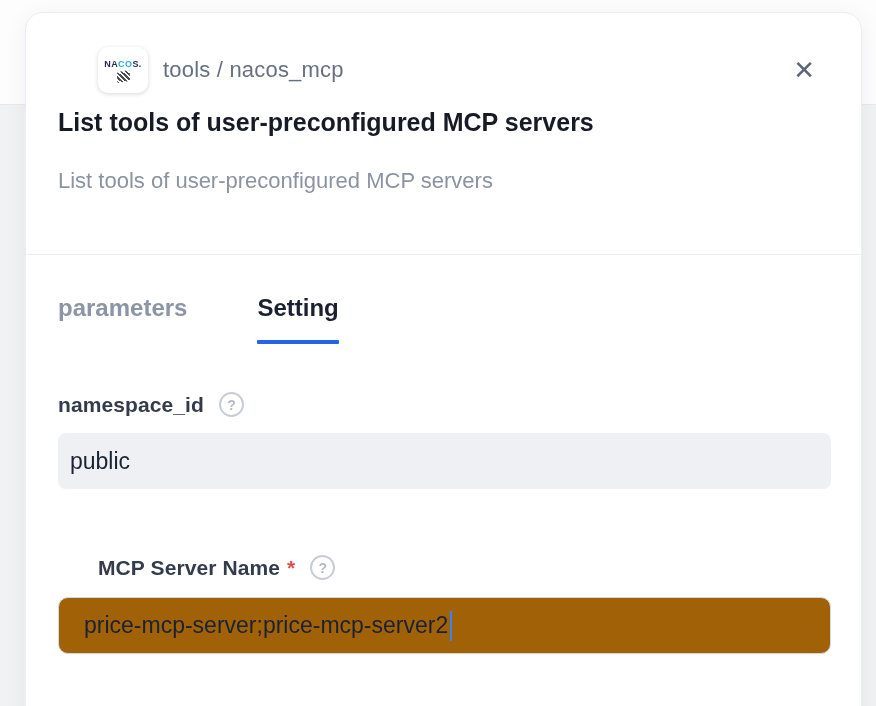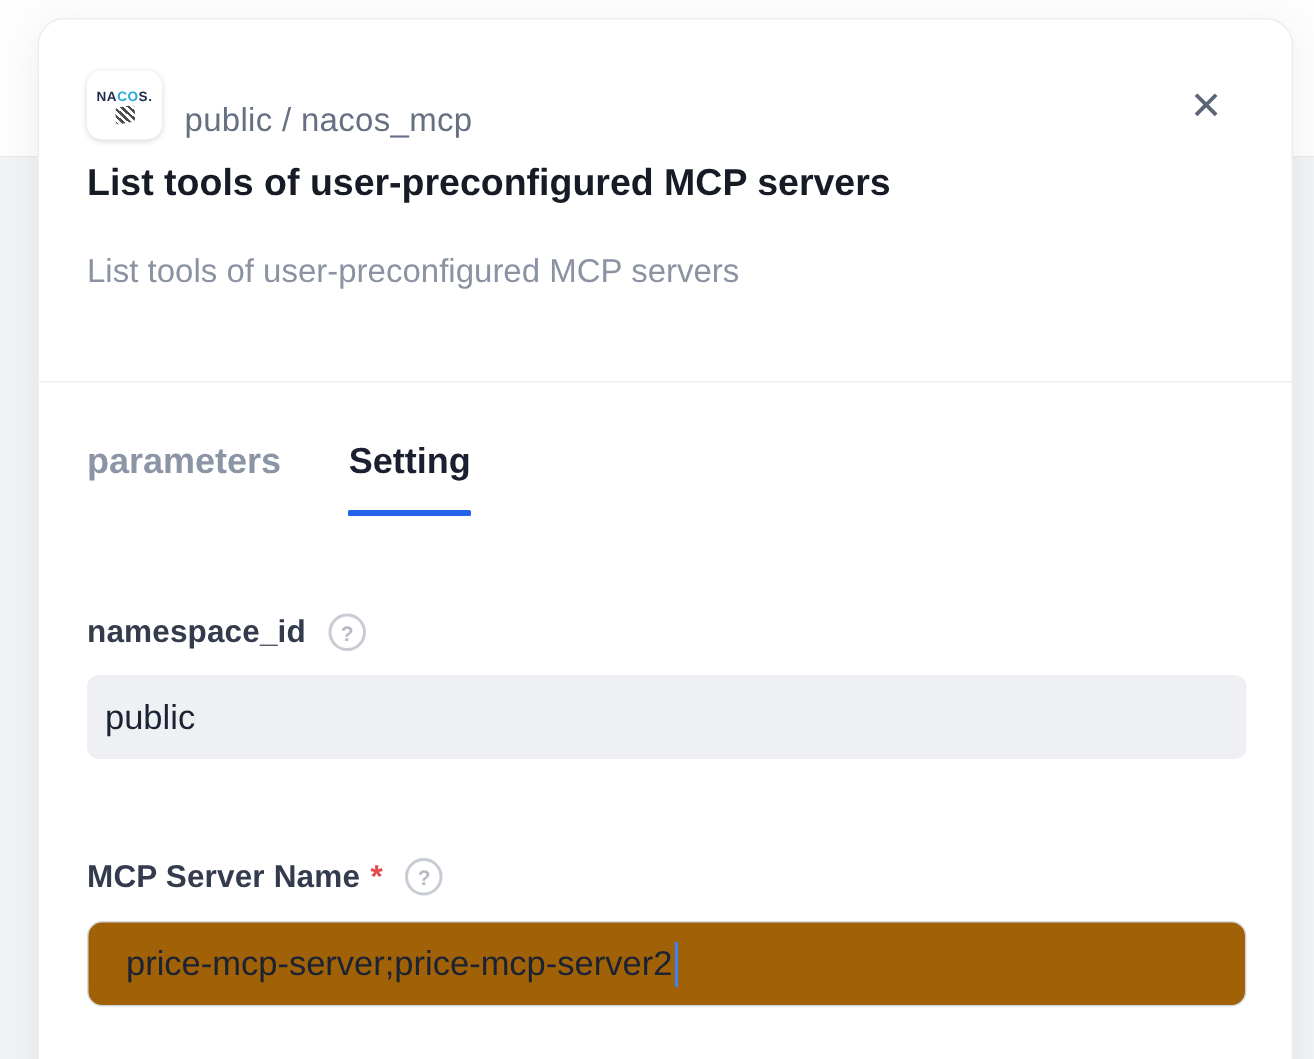--- a/index.html
+++ b/index.html
@@ -19,22 +19,22 @@
   .modal {
     position: absolute; left: 25px; top: 12px; width: 837px; height: 760px;
     background: #ffffff;
     border: 1px solid #ebedf0;
     border-radius: 18px 18px 0 0;
     box-shadow: 0 4px 24px rgba(20, 30, 50, 0.06);
     padding: 0 32px;
   }
   
   .modal-header {
-    display: flex; align-items: flex-end; gap: 15px;
-    margin-top: 34px; position: relative; height: 46px;
+    display: flex; align-items: center; gap: 15px;
+    margin-top: 34px; position: relative; height: 46px; margin-left: 40px;
   }
   .logo-box {
     width: 50px; height: 46px; background: #fff; border-radius: 10px;
     box-shadow: 0 1px 4px rgba(20,30,50,0.18);
     display: flex; flex-direction: column; align-items: center; justify-content: center;
     gap: 2px; flex: 0 0 auto;
   }
   .logo-word { font-size: 9px; font-weight: 700; letter-spacing: 0.4px; line-height: 10px; }
   .logo-word .p1, .logo-word .p3 { color: #1d2a4d; }
   .logo-word .p2 { color: #28a9e0; }
@@ -49,31 +49,31 @@
     position: absolute; right: 14px; top: 0px;
     font-size: 26px; line-height: 46px; color: #5c6675;
     background: none; border: none; cursor: pointer;
     font-family: "Liberation Sans", sans-serif;
   }
   
   .dlg-title { margin-top: 13px; font-size: 25px; font-weight: 700; color: #161b26; line-height: 32px; }
   .dlg-subtitle { margin-top: 29px; font-size: 22px; font-weight: 400; color: #8b93a3; line-height: 28px; }
   .divider { margin: 59px -33px 0 -33px; border-top: 1px solid #ededf0; }
   
-  .tabs { margin-top: 37px; display: flex; gap: 45px; }
+  .tabs { margin-top: 37px; display: flex; gap: 70px; }
   .tab { position: relative; font-size: 24px; line-height: 32px; cursor: pointer; padding-bottom: 20px; }
   .tab.inactive { color: #8b95a5; font-weight: 700; }
   .tab.active { color: #1a2030; font-weight: 700; }
   .tab.active::after {
     content: ""; position: absolute; left: 0; right: 0; bottom: 0;
     height: 4px; background: #2563eb; border-radius: 1px;
   }
   
-  .field-label-row { display: flex; align-items: center; margin-top: 65px; }
-  .field-label-row.second { margin-top: 66px; }
+  .field-label-row { display: flex; align-items: center; margin-top: 48px; }
+  .field-label-row.second { margin-top: 66px; margin-left: 40px; }
   .field-label { font-size: 21px; font-weight: 700; color: #333b4c; letter-spacing: 0.1px; }
   .required-mark { color: #e5484d; font-size: 21px; font-weight: 700; margin-left: 7px; }
   .help-icon {
     width: 25px; height: 25px; margin-left: 15px;
     border: 2px solid #c8ccd4; border-radius: 50%;
     display: inline-flex; align-items: center; justify-content: center;
     font-size: 14px; font-weight: 700; color: #b5bac4;
     cursor: pointer; background: #fff; flex: 0 0 auto;
   }
   .readonly-field {
@@ -98,21 +98,21 @@
 
 <div class="page-bg-top"></div>
 
 <div class="modal">
 
   <div class="modal-header">
     <div class="logo-box">
       <div class="logo-word"><span class="p1">NA</span><span class="p2">CO</span><span class="p3">S.</span></div>
       <div class="logo-seal"></div>
     </div>
-    <div class="breadcrumb">public / nacos_mcp</div>
+    <div class="breadcrumb">tools / nacos_mcp</div>
     <button class="close-btn">✕</button>
   </div>
 
   <div class="dlg-title">List tools of user-preconfigured MCP servers</div>
   <div class="dlg-subtitle">List tools of user-preconfigured MCP servers</div>
 
   <div class="divider"></div>
 
   <div class="tabs">
     <div class="tab inactive">parameters</div>

